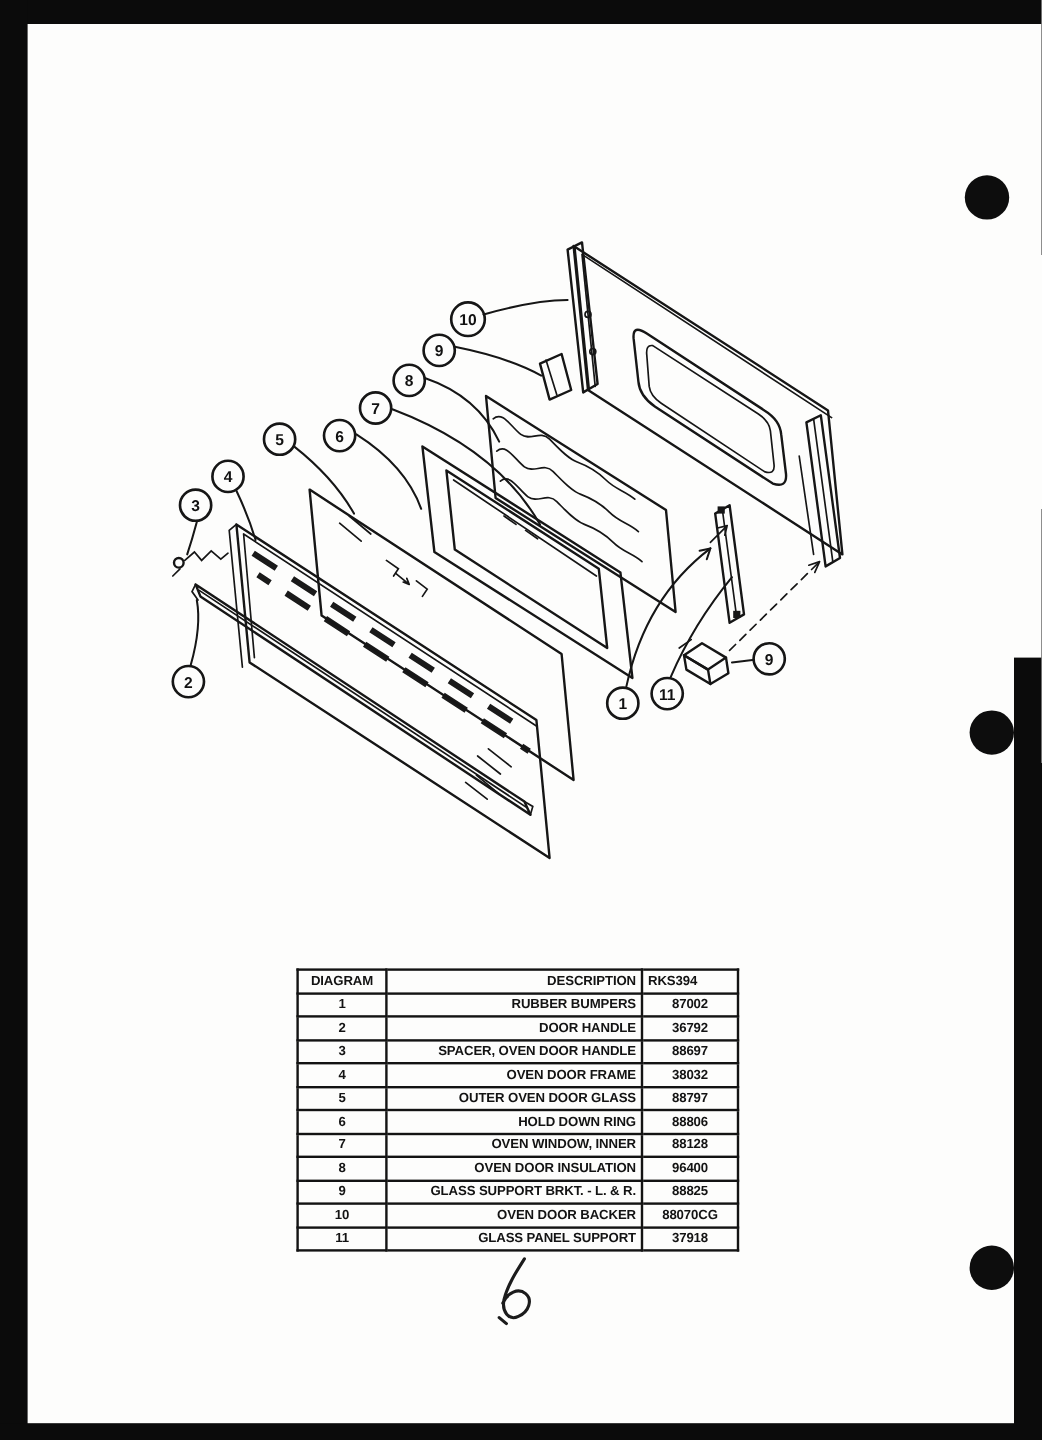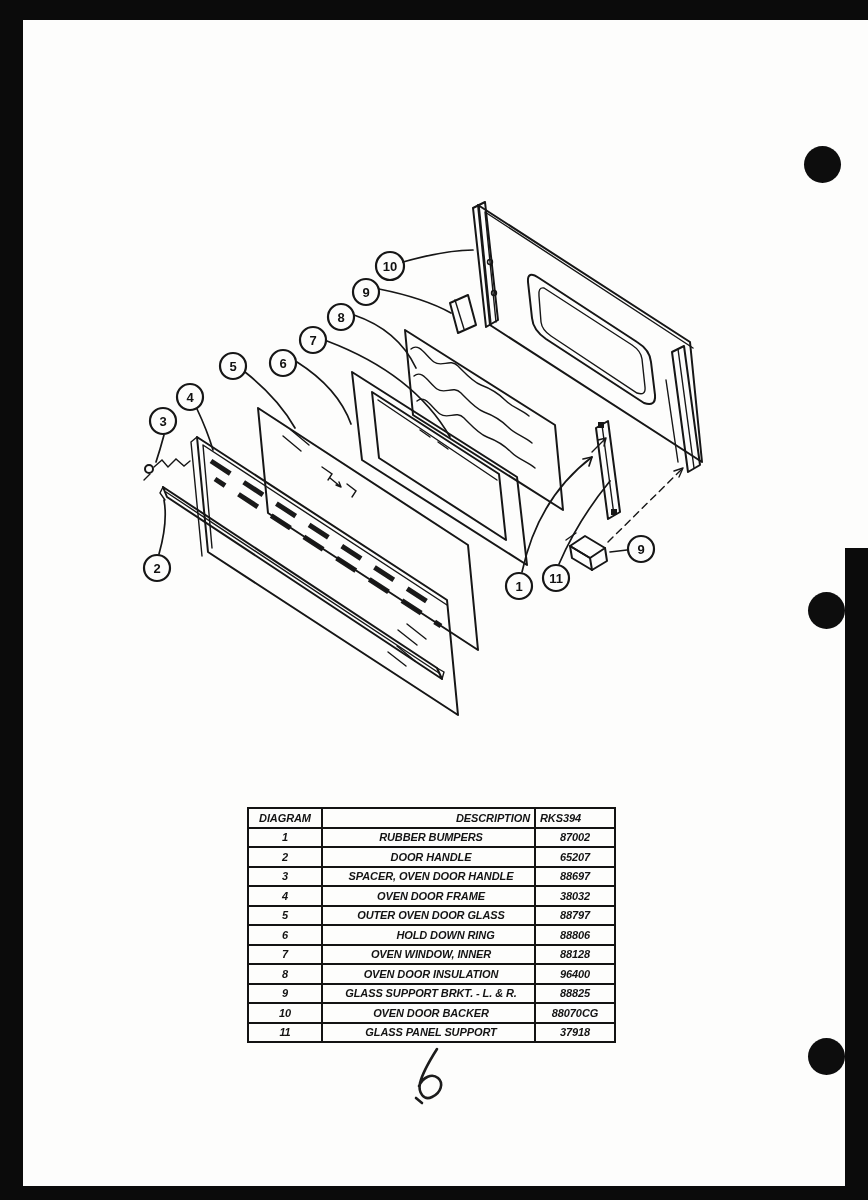--- a/index.html
+++ b/index.html
@@ -23,26 +23,26 @@
   }
   #diagram-svg{position:absolute;left:0;top:0;filter:blur(.2px);}
   .part-line{fill:none;stroke:#161616;stroke-width:2;stroke-linejoin:round;stroke-linecap:round;}
   .thin-line{fill:none;stroke:#161616;stroke-width:1.4;stroke-linecap:round;}
   .leader{fill:none;stroke:#161616;stroke-width:1.7;stroke-linecap:round;}
   .callout-circle{fill:none;stroke:#161616;stroke-width:2.2;}
   .callout-label{font-family:"Liberation Sans",sans-serif;font-size:13px;font-weight:bold;fill:#111;
     text-anchor:middle;}
   .slot-dash{fill:none;stroke:#1a1a1a;stroke-width:5;}
   #parts-table-wrap{position:absolute;left:247px;top:807px;filter:blur(.3px);}
-  table{border-collapse:collapse;background:#fdfdfc;font-style:italic;}
+  table{border-collapse:collapse;background:#fdfdfc;}
   th,td{border:2px solid #131313;font-size:11px;font-weight:bold;color:#131313;
     height:15.5px;padding:1px 4px;letter-spacing:-.1px;white-space:nowrap;}
   th{text-align:right;}
   .ctr{text-align:center;}
-  td.desc{text-align:center;padding-left:9px;}
+  td.desc{text-align:right;padding-left:9px;}
   td.desc.indent{padding-left:38px;}
   .col-diagram{width:64px;text-align:center;}
   .col-desc{width:198px;padding-left:9px;}
   .col-part{width:70px;text-align:left;}
 </style>
 </head>
 <body>
 
 <div id="scan-page">
 
@@ -213,21 +213,21 @@
       </thead>
       <tbody>
           <tr>
             <td class="ctr">1</td>
             <td class="desc">RUBBER BUMPERS</td>
             <td class="ctr">87002</td>
           </tr>
           <tr>
             <td class="ctr">2</td>
             <td class="desc">DOOR HANDLE</td>
-            <td class="ctr">65207</td>
+            <td class="ctr">36792</td>
           </tr>
           <tr>
             <td class="ctr">3</td>
             <td class="desc">SPACER, OVEN DOOR HANDLE</td>
             <td class="ctr">88697</td>
           </tr>
           <tr>
             <td class="ctr">4</td>
             <td class="desc">OVEN DOOR FRAME</td>
             <td class="ctr">38032</td>

